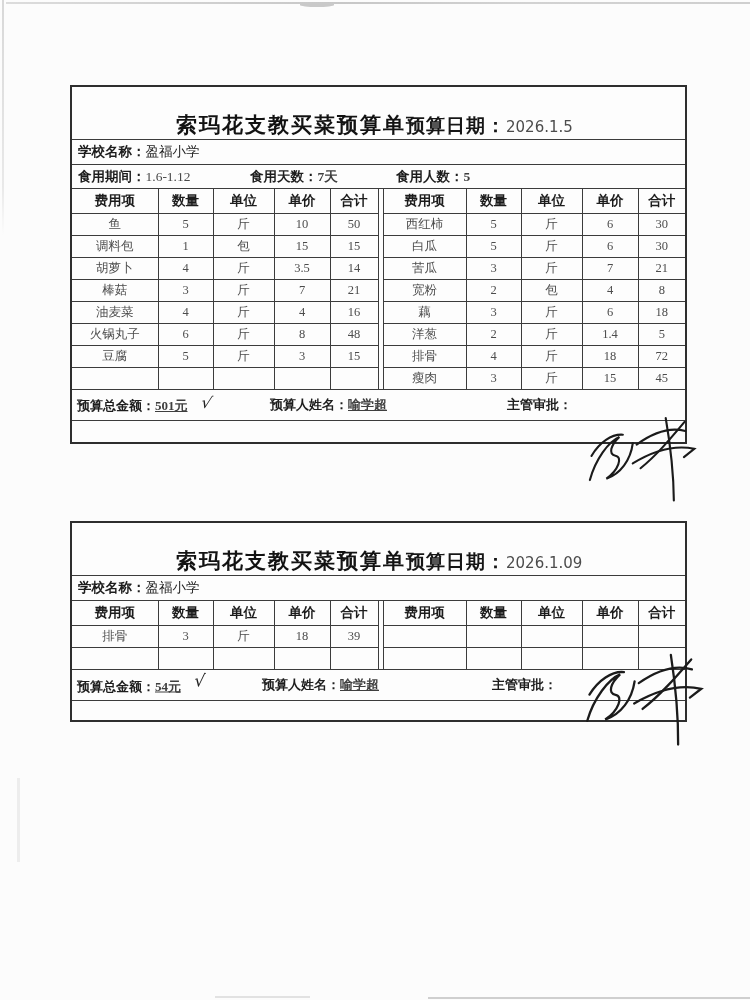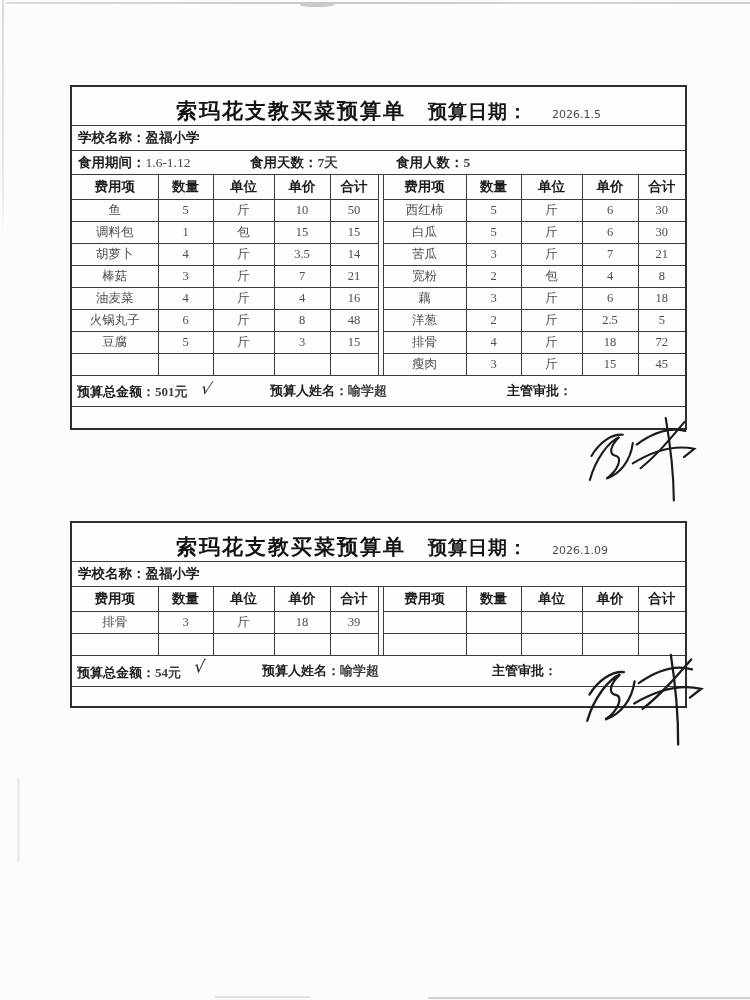--- a/index.html
+++ b/index.html
@@ -26,49 +26,49 @@
   .sheet { position:absolute; left:70px; width:617px; }
   .sheet-1 { top:85px; }
   .sheet-2 { top:521px; }
 
   table.budget { width:100%; border-collapse:collapse; table-layout:fixed;
     border:2px solid #2e2e2e; background:#fdfdfd; }
   table.budget td, table.budget th { border:1px solid #3c3c3c; overflow:hidden; }
 
   
   .title-cell { height:36px; padding-left:104px; }
-  .title-flex { display:flex; align-items:baseline; height:100%; padding-top:10px; }
+  .title-flex { display:flex; align-items:baseline; height:100%; padding-top:24px; }
   .sheet-title { font-size:21px; font-weight:bold; color:#121212; letter-spacing:2px; white-space:nowrap; }
-  .date-label { font-size:19px; font-weight:bold; color:#161616; margin-left:22px; letter-spacing:1px; white-space:nowrap; }
-  .date-value { font-size:11px; color:#4c4c4c; margin-left:24px; font-family:"DejaVu Sans","Liberation Sans",sans-serif; }
+  .date-label { font-size:19px; font-weight:bold; color:#161616; letter-spacing:1px; white-space:nowrap; }
+  .date-value { font-size:15px; color:#4c4c4c; margin-left:0; font-family:"DejaVu Sans","Liberation Sans",sans-serif; }
 
   
   .school-cell { height:25px; padding-left:6px; font-size:13.5px; }
   .blabel { font-weight:bold; color:#1d1d1d; }
-  .bvalue { font-weight:bold; color:#222; }
+  .bvalue { font-weight:normal; color:#222; }
   .period-cell { height:24px; font-size:13.5px; }
   .period-flex { display:flex; align-items:center; padding-left:6px; }
   .seg1 { width:172px; } .seg2 { width:146px; }
   .pvalue { color:#3e3e3e; font-weight:bold; }
   .pnum { font-family:"Liberation Serif",serif; font-weight:normal; color:#4a4a4a; }
 
   
   tr.head-row th { height:25px; font-size:13.5px; font-weight:bold; color:#1c1c1c;
     text-align:center; background:#fdfdfd; }
   tr.item-row td { height:22px; text-align:center; font-size:12.5px; color:#4c4c4c; }
   td.num { font-size:12px; color:#555; font-family:"Liberation Serif",serif; }
   td.item-name { font-size:12.5px; color:#474747; letter-spacing:0; white-space:nowrap; }
   .spacer { border-top:none !important; border-bottom:none !important; background:#fdfdfd; }
 
   
   .footer-cell { height:31px; position:relative; font-size:13px; }
   .footer-cell .fgroup { position:absolute; top:50%; transform:translateY(-50%); white-space:nowrap; }
   .g1 { left:5px; } .g2 { left:198px; } .g3 { left:435px; }
   .sheet-2 .g2 { left:190px; } .sheet-2 .g3 { left:420px; }
-  .fvalue { color:#3f3f3f; font-weight:bold; }
+  .fvalue { color:#3f3f3f; font-weight:bold;text-decoration:underline; }
   .check-mark { display:inline-block; font-size:16px; color:#222; margin-left:13px;
     transform:rotate(6deg) skewX(-8deg) translateY(-2px);
     font-family:"DejaVu Sans",sans-serif; font-weight:normal; }
   .sheet-2 .check-mark { transform:rotate(2deg) skewX(-4deg) translateY(-4px); font-size:17px; }
   .blank-cell { height:22px; }
   .sheet-2 .blank-cell { height:20px; }
 
   
   .signature { position:absolute; pointer-events:none; }
   .sig-1 { left:508px; top:330px; width:122px; height:92px; transform:rotate(-5deg); }
@@ -208,21 +208,21 @@
         <tr class="item-row">
           <td class="item-name">火锅丸子</td>
           <td class="num">6</td>
           <td class="num">斤</td>
           <td class="num">8</td>
           <td class="num">48</td>
           <td class="spacer"></td>
           <td class="item-name">洋葱</td>
           <td class="num">2</td>
           <td class="num">斤</td>
-          <td class="num">2.5</td>
+          <td class="num">1.4</td>
           <td class="num">5</td>
         </tr>
         <tr class="item-row">
           <td class="item-name">豆腐</td>
           <td class="num">5</td>
           <td class="num">斤</td>
           <td class="num">3</td>
           <td class="num">15</td>
           <td class="spacer"></td>
           <td class="item-name">排骨</td>

